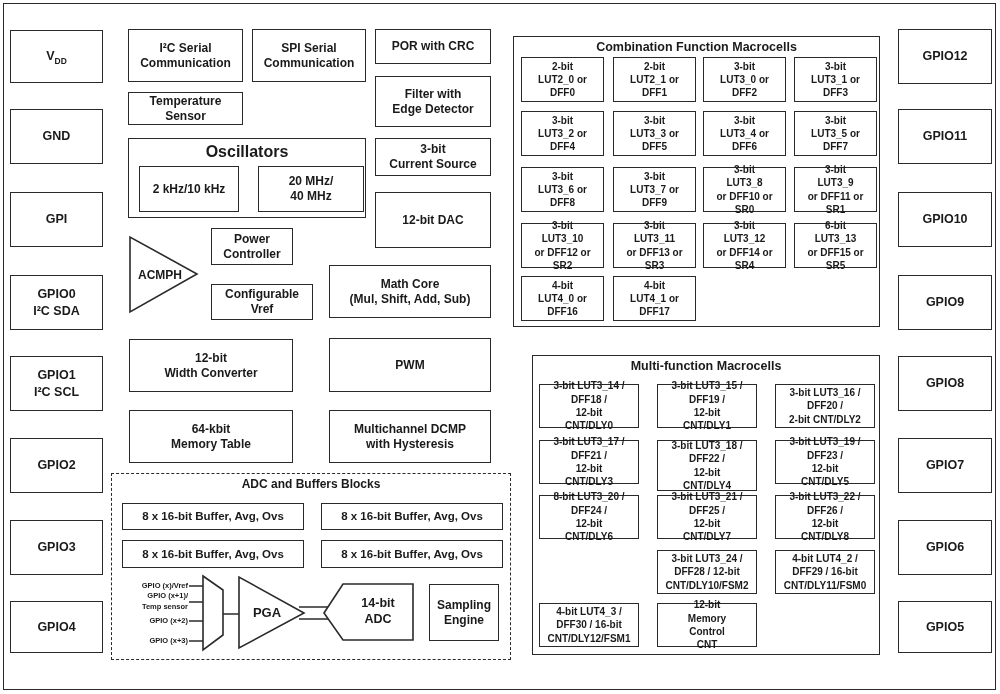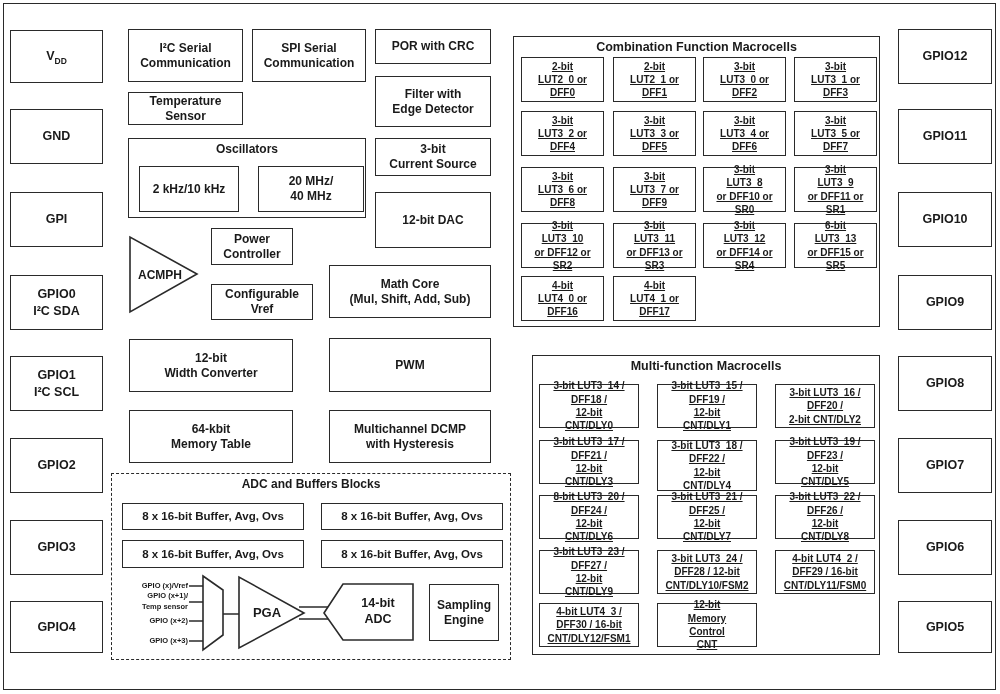--- a/index.html
+++ b/index.html
@@ -13,21 +13,21 @@
     display:flex;align-items:center;justify-content:center;text-align:center;
     white-space:pre-line;font-weight:bold;line-height:1.25;
   }
   .pin{font-size:12.5px;line-height:1.3;}
   .blk{font-size:12px;}
   .section{display:block;}
   .section-title{
     position:absolute;left:0;top:3px;width:100%;text-align:center;
     font-size:12.5px;font-weight:bold;white-space:nowrap;
   }
-  .cell{font-size:10px;line-height:1.33;padding:11px;text-decoration:underline;}
+  .cell{font-size:10px;line-height:1.33;padding:11px;}
   .dashed{border-style:dashed;}
   .buffer{font-size:11.5px;white-space:nowrap;}
   .muxlabel{
     position:absolute;font-size:7.5px;font-weight:bold;line-height:1.4;
     text-align:right;white-space:pre-line;width:74px;left:2px;
   }
   .overlay-label{
     position:absolute;display:flex;align-items:center;justify-content:center;
     text-align:center;font-weight:bold;white-space:pre-line;
   }
@@ -64,21 +64,21 @@
 Communication</div>
   <div class="box blk" style="left:252px;top:29px;width:114px;height:53px">SPI Serial
 Communication</div>
   <div class="box blk" style="left:375px;top:29px;width:116px;height:35px">POR with CRC</div>
   <div class="box blk" style="left:128px;top:92px;width:115px;height:33px">Temperature
 Sensor</div>
   <div class="box blk" style="left:375px;top:76px;width:116px;height:51px">Filter with
 Edge Detector</div>
 
   <div class="box section" style="left:128px;top:138px;width:238px;height:80px">
-    <div class="section-title" style="font-size:12px">Oscillators</div>
+    <div class="section-title" style="font-size:16px">Oscillators</div>
     <div class="box blk" style="left:10px;top:27px;width:100px;height:46px">2 kHz/10 kHz</div>
     <div class="box blk" style="left:129px;top:27px;width:106px;height:46px">20 MHz/
 40 MHz</div>
   </div>
 
   <div class="box blk" style="left:375px;top:138px;width:116px;height:38px">3-bit
 Current Source</div>
   <div class="box blk" style="left:375px;top:192px;width:116px;height:56px">12-bit DAC</div>
 
   <svg style="left:128px;top:235px" width="74" height="82" viewBox="0 0 74 82">
@@ -213,23 +213,20 @@
 12-bit CNT/DLY5</div>
     <div class="box cell" style="left:6px;top:139px;width:100px;height:44px">8-bit LUT3_20 /
 DFF24 /
 12-bit CNT/DLY6</div>
     <div class="box cell" style="left:124px;top:139px;width:100px;height:44px">3-bit LUT3_21 /
 DFF25 /
 12-bit CNT/DLY7</div>
     <div class="box cell" style="left:242px;top:139px;width:100px;height:44px">3-bit LUT3_22 /
 DFF26 /
 12-bit CNT/DLY8</div>
-    <div class="box cell" style="left:6px;top:194px;width:100px;height:44px">3-bit LUT3_23 /
-DFF27 /
-12-bit CNT/DLY9</div>
     <div class="box cell" style="left:124px;top:194px;width:100px;height:44px">3-bit LUT3_24 /
 DFF28 / 12-bit
 CNT/DLY10/FSM2</div>
     <div class="box cell" style="left:242px;top:194px;width:100px;height:44px">4-bit LUT4_2 /
 DFF29 / 16-bit
 CNT/DLY11/FSM0</div>
     <div class="box cell" style="left:6px;top:247px;width:100px;height:44px">4-bit LUT4_3 /
 DFF30 / 16-bit
 CNT/DLY12/FSM1</div>
     <div class="box cell" style="left:124px;top:247px;width:100px;height:44px">12-bit

